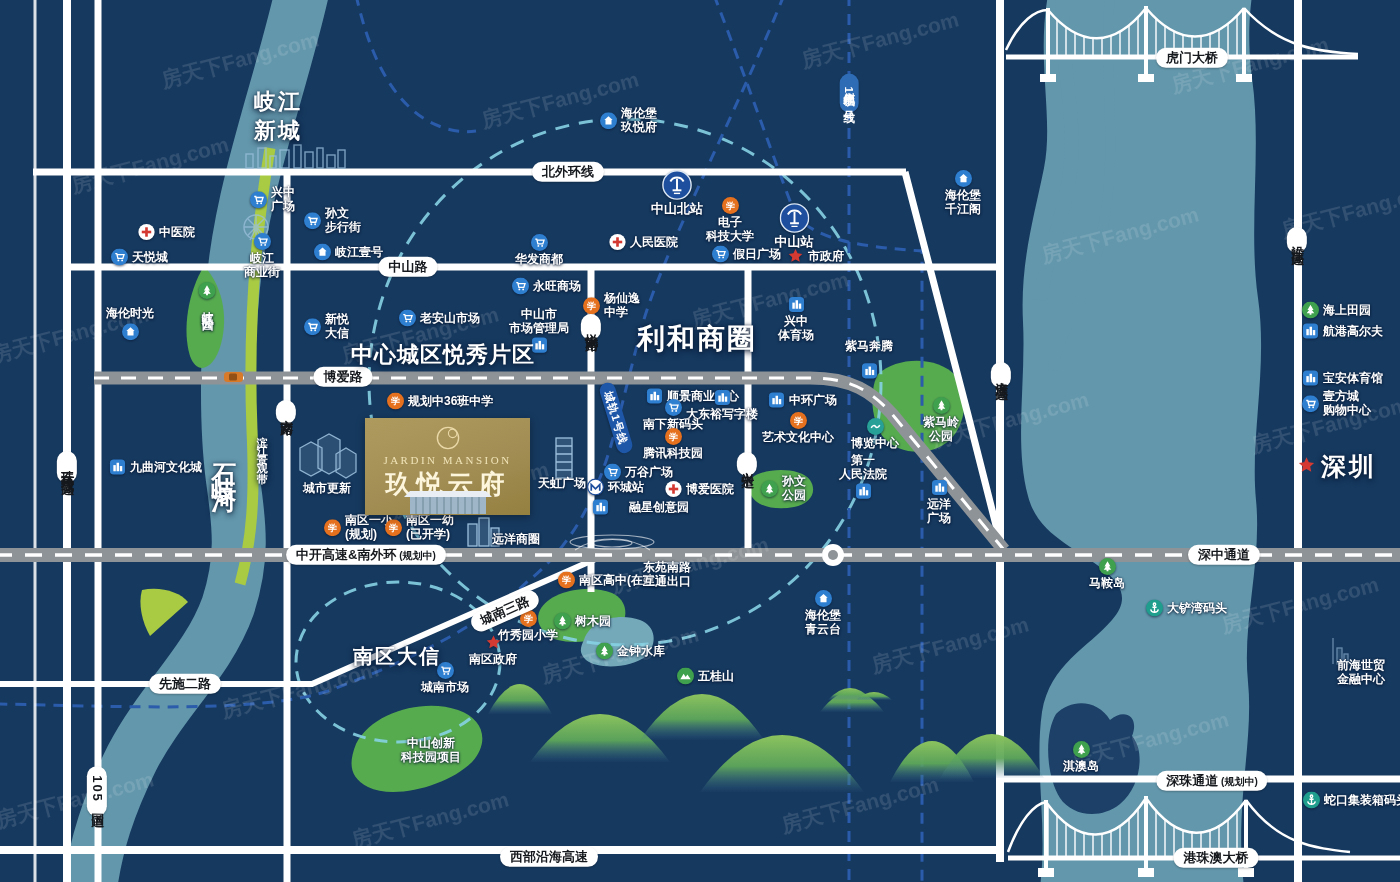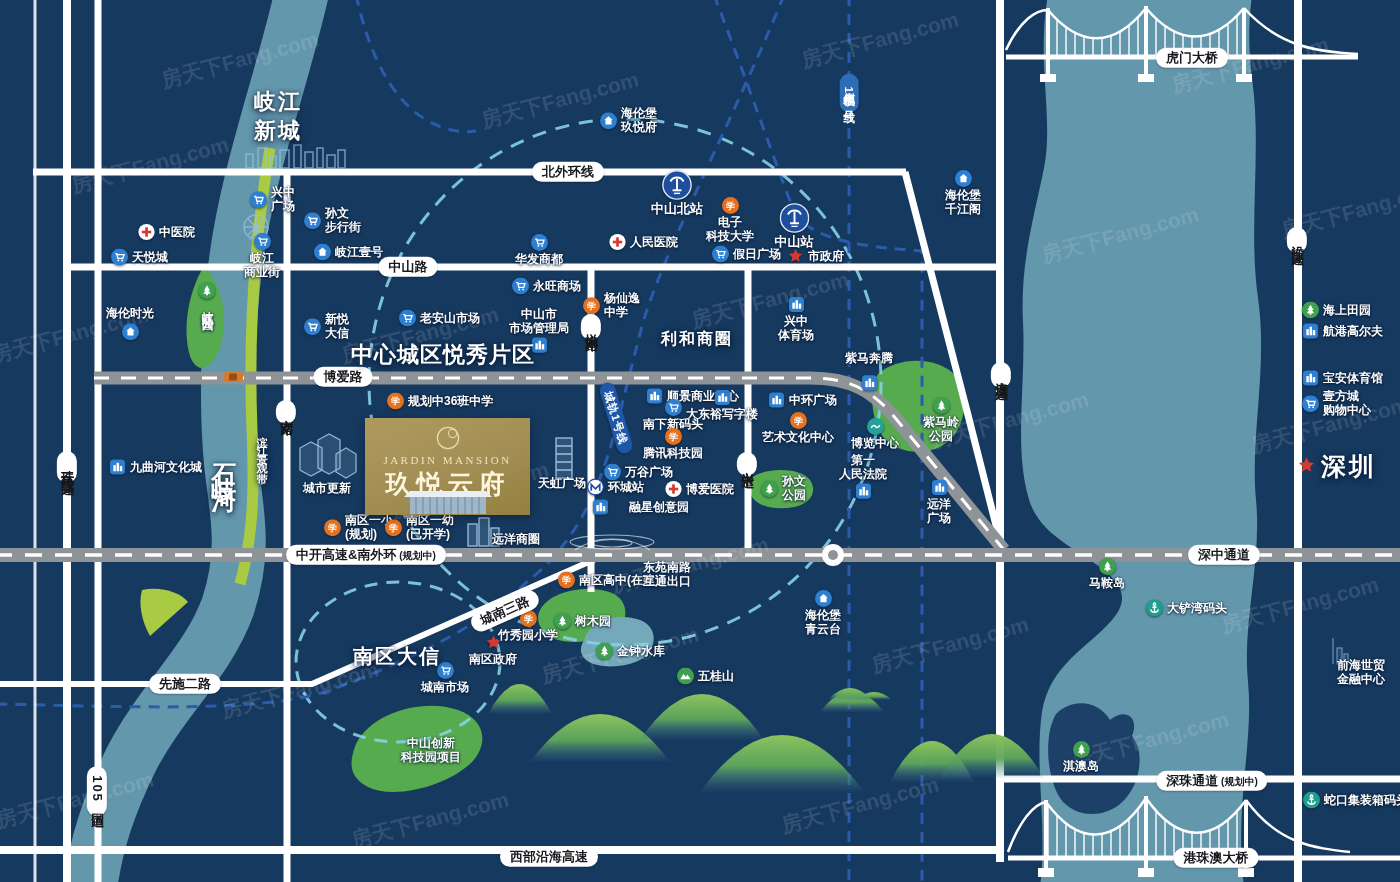--- a/index.html
+++ b/index.html
@@ -526,21 +526,21 @@
             <rect x="4.6" y="7" width="2.6" height="6.5" fill="#fff"></rect>
             <rect x="8" y="4.5" width="2.6" height="9" fill="#fff"></rect>
             <rect x="11.4" y="8" width="2.6" height="5.5" fill="#fff"></rect>
           </svg>
         </span>
         <div class="lbl">
           <div>兴中</div>
           <div>体育场</div>
         </div>
       </div>
-      <div class="poi above" style="left: 869px; top: 373px; gap: 8px;">
+      <div class="poi above" style="left: 869px; top: 361px; gap: 8px;">
         <span class="icon">
           <svg viewBox="0 0 18 18">
             <rect x="1" y="1" width="16" height="16" rx="4" fill="#2f7fd1"></rect>
             <rect x="4.6" y="7" width="2.6" height="6.5" fill="#fff"></rect>
             <rect x="8" y="4.5" width="2.6" height="9" fill="#fff"></rect>
             <rect x="11.4" y="8" width="2.6" height="5.5" fill="#fff"></rect>
           </svg>
         </span>
         <div class="lbl">
           <div>紫马奔腾</div>
@@ -1032,21 +1032,21 @@
       <div class="pill" style="left: 1192px; top: 58px;"><span>虎门大桥</span></div>
       <div class="pill" style="left: 1216px; top: 858px;"><span>港珠澳大桥</span></div>
       <div class="pill v blue" style="left: 849px; top: 93px;"><span>广州地铁18号线</span></div>
       <div class="pill navy" style="left: 616px; top: 418px; transform: translate(-50%, -50%) rotate(73deg);"><span>城轨1号线</span></div>
       <div class="area" style="left: 278px; top: 117px; font-size: 22px; letter-spacing: 2px;">
         <span>岐江<br>新城</span>
       </div>
       <div class="area" style="left: 443px; top: 355px; font-size: 22px; letter-spacing: 1px;">
         <span>中心城区悦秀片区</span>
       </div>
-      <div class="area" style="left: 697px; top: 339px; font-size: 16px; letter-spacing: 2px;">
+      <div class="area" style="left: 697px; top: 339px; font-size: 28px; letter-spacing: 2px;">
         <span>利和商圈</span>
       </div>
       <div class="area" style="left: 397px; top: 656px; font-size: 20px; letter-spacing: 2px;">
         <span>南区大信</span>
       </div>
       <div class="area v" style="left: 224px; top: 462px; font-size: 25px; letter-spacing: 12px;">
         <span>石岐河</span>
       </div>
       <div class="area v" style="left: 262px; top: 450px; font-size: 11px; letter-spacing: 9px;">
         <span>滨江景观带</span>

